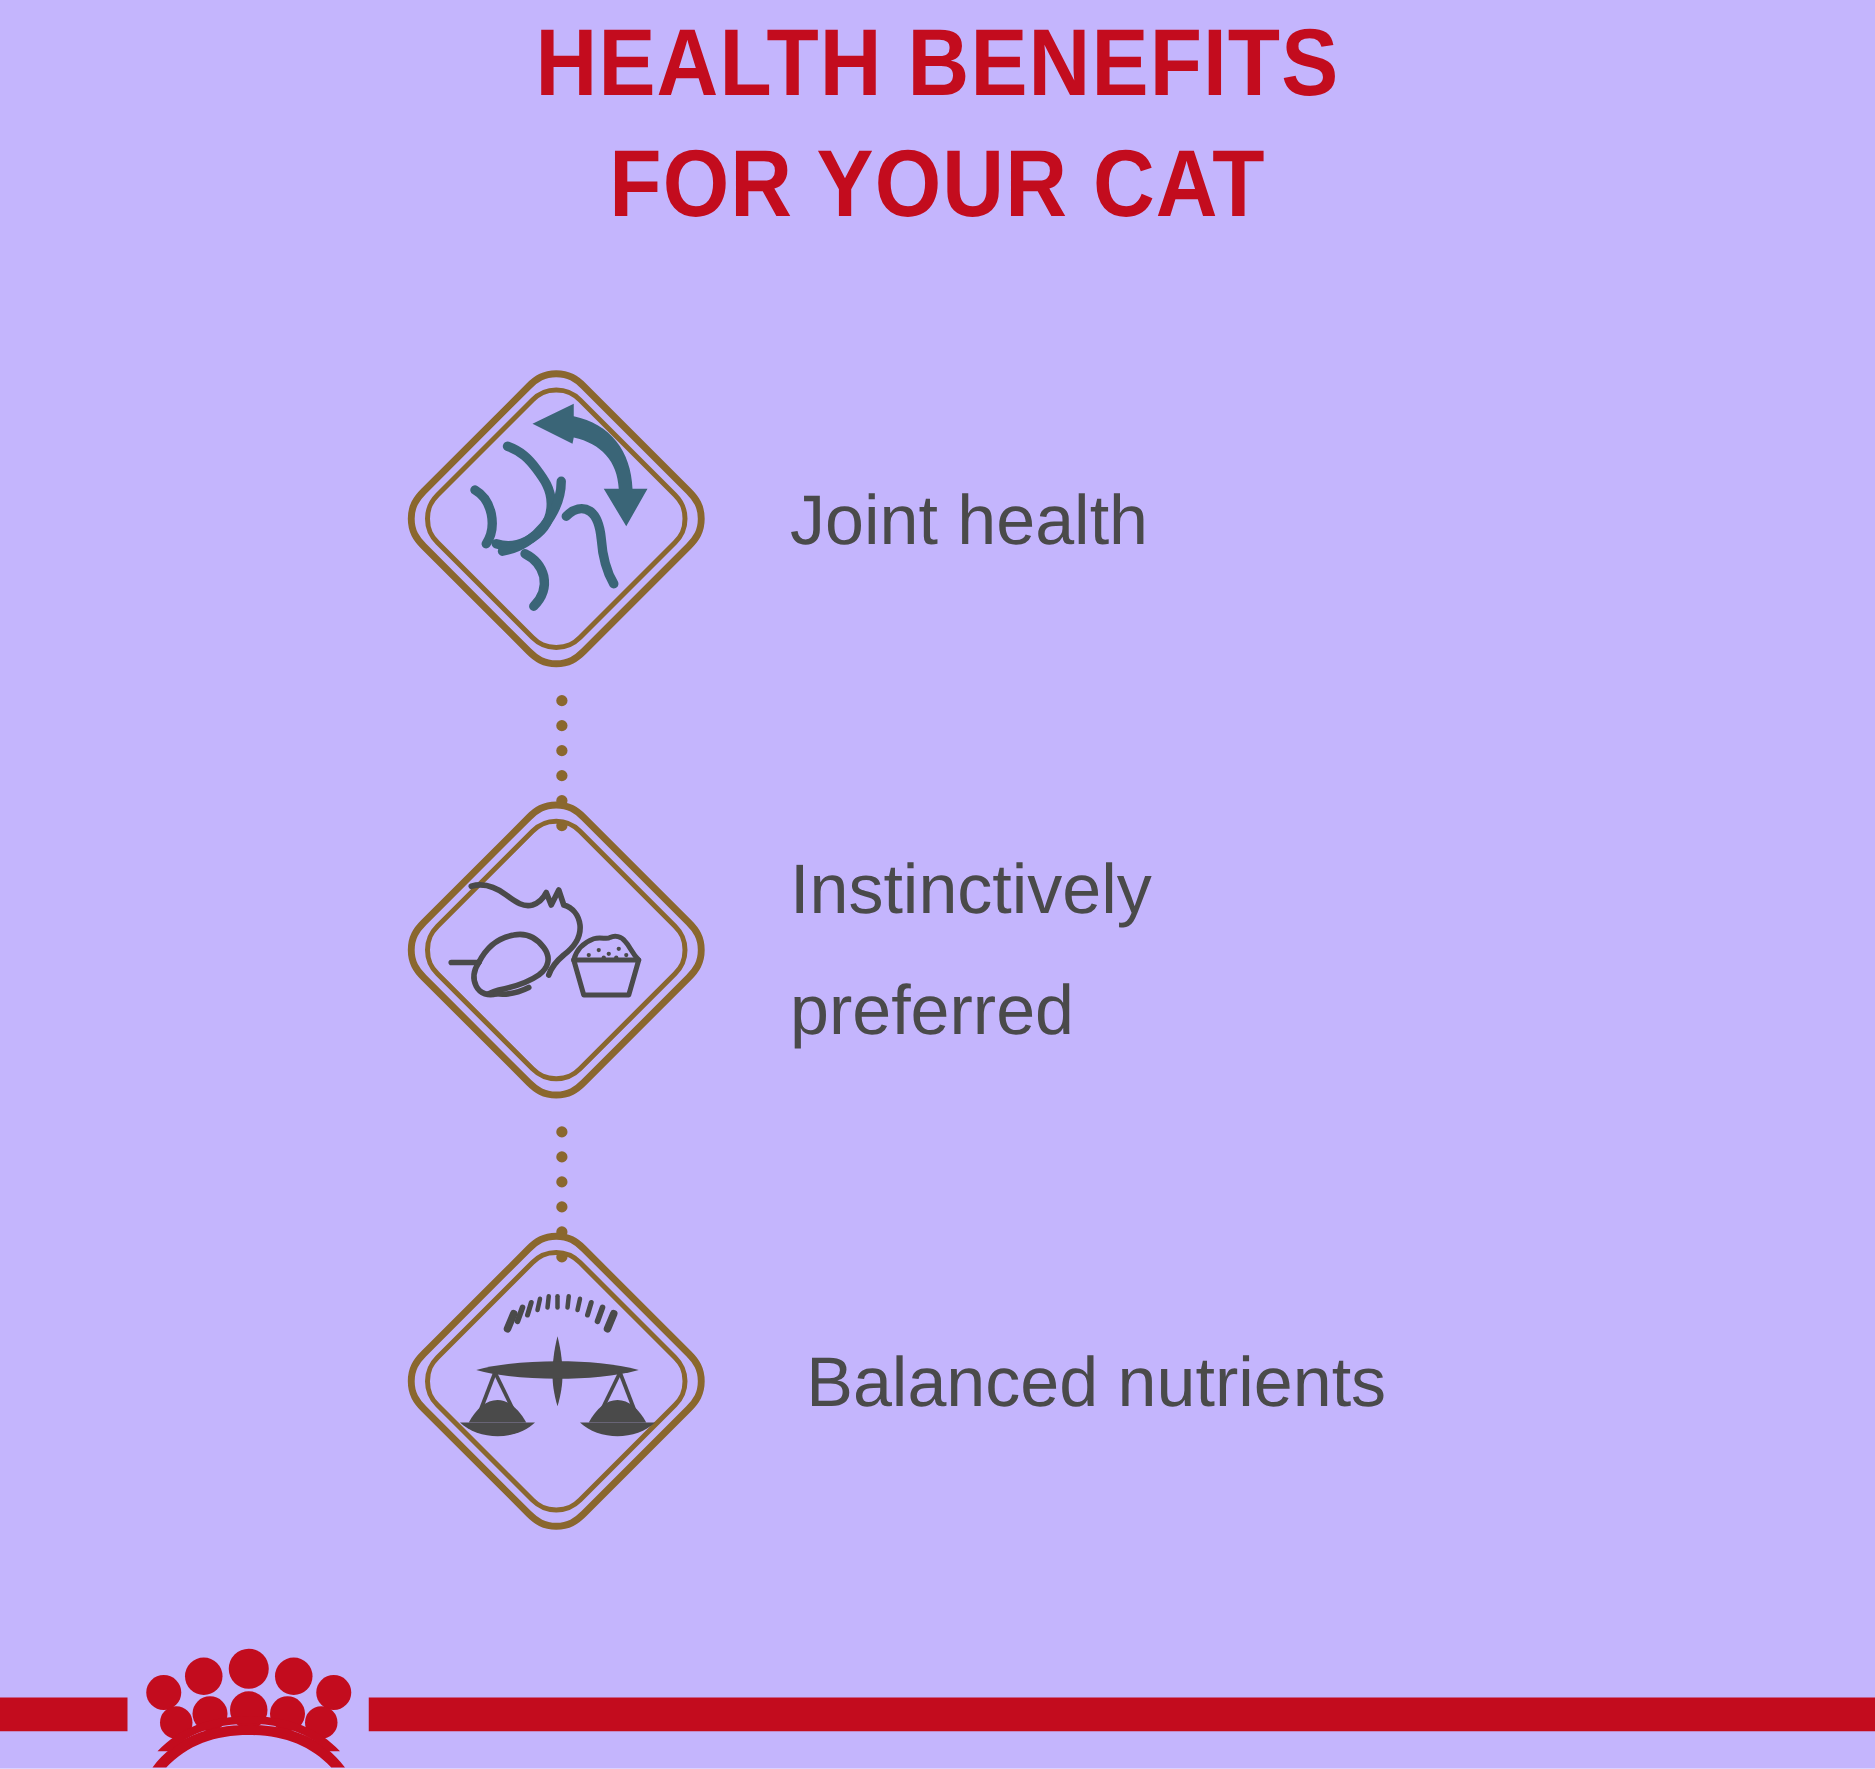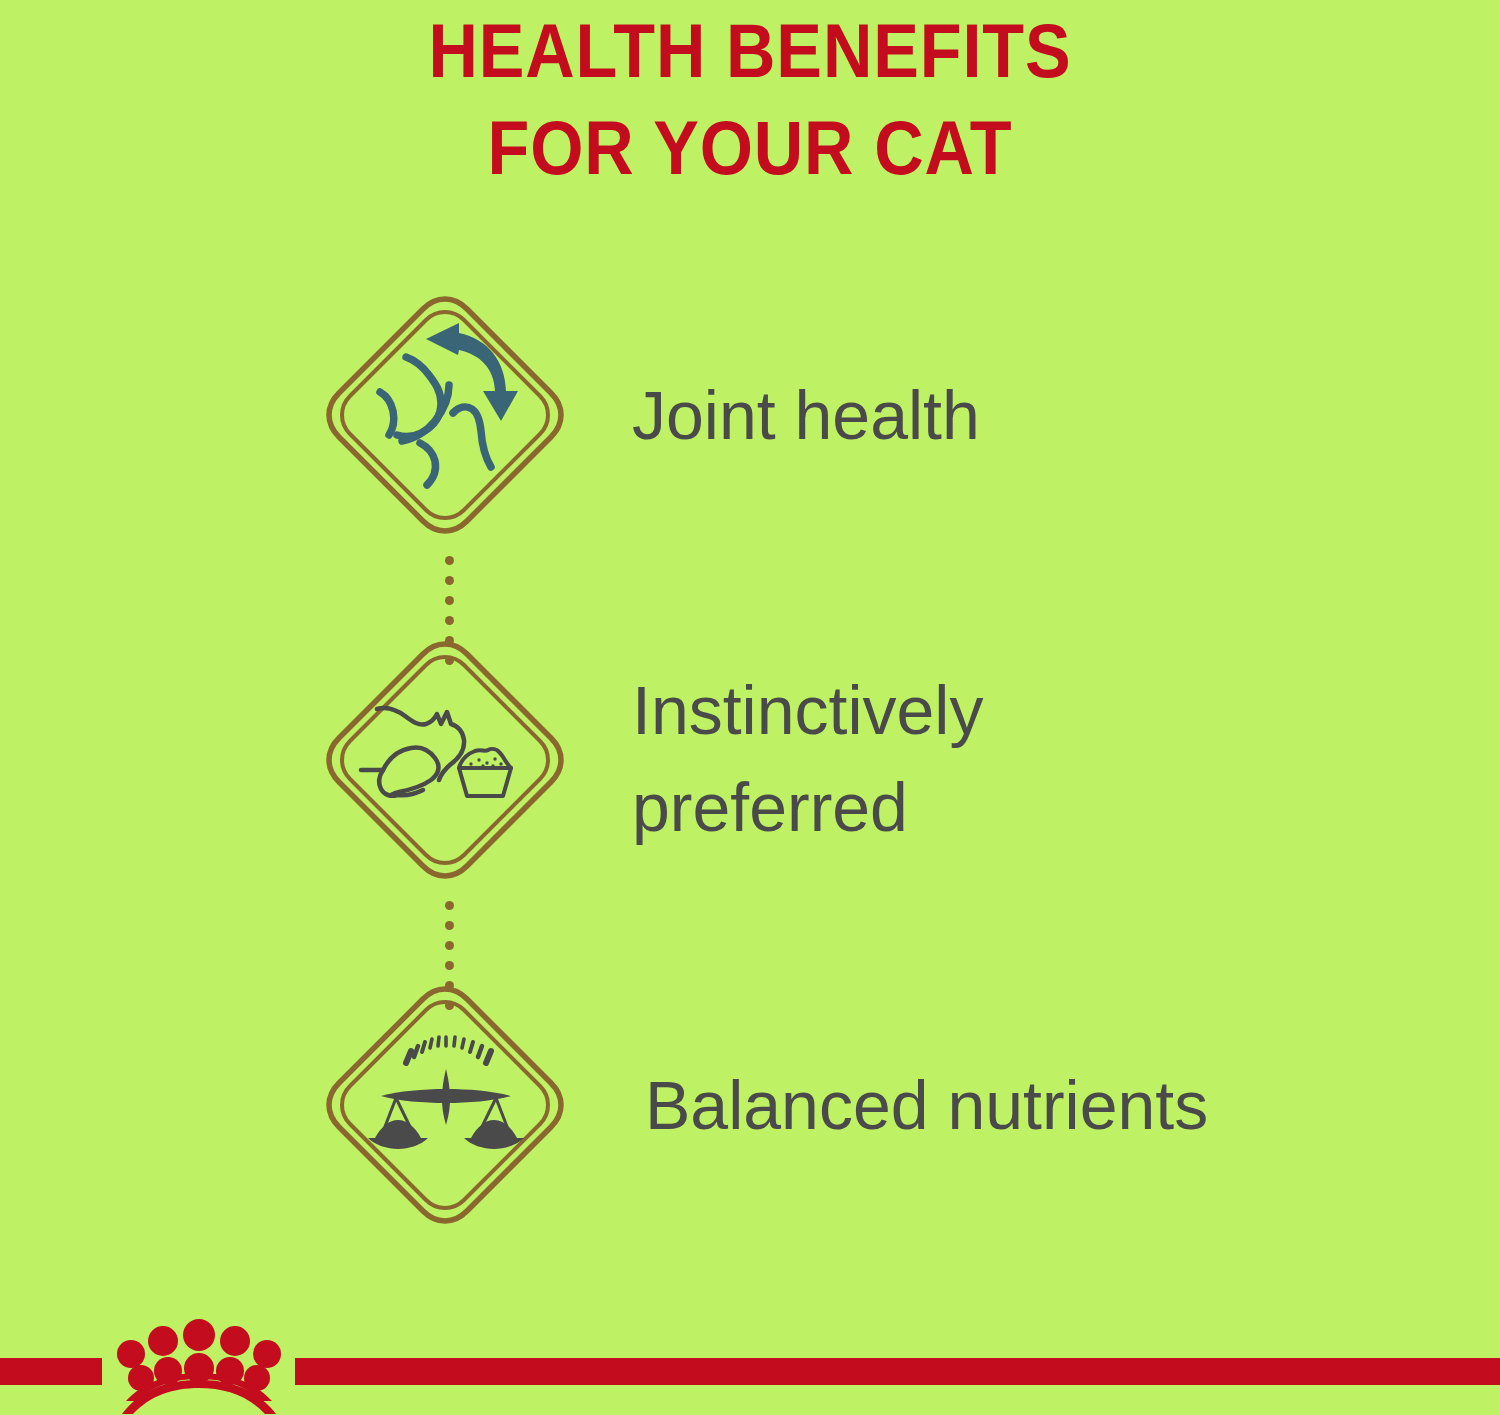--- a/index.html
+++ b/index.html
@@ -7,21 +7,21 @@
     padding: 0;
     background: #ffffff;
   }
   body {
     font-family: "Liberation Sans", sans-serif;
   }
   #page {
     position: relative;
     width: 1500px;
     height: 1415px;
-    background: #bef264;
+    background: #c4b5fd;
     overflow: hidden;
   }
 
   
   #title-block {
     position: absolute;
     left: 0;
     top: 2px;
     width: 1500px;
     text-align: center;
@@ -60,21 +60,21 @@
     height: 240px;
   }
   .icon-badge svg { display: block; }
 
   .benefit-label {
     position: absolute;
     left: 632px;
     color: #4A4A4A;
     font-family: "Liberation Sans", sans-serif;
     font-weight: 400;
-    font-size: 68px;
+    font-size: 56px;
     line-height: 97px;
     letter-spacing: 0px;
     white-space: pre-line;
   }
   #label-0 { top: 72px; }
   #label-1 { top: 22px; }
   #label-2 { top: 72px; margin-left: 13px; }
 
   
   .connector {

